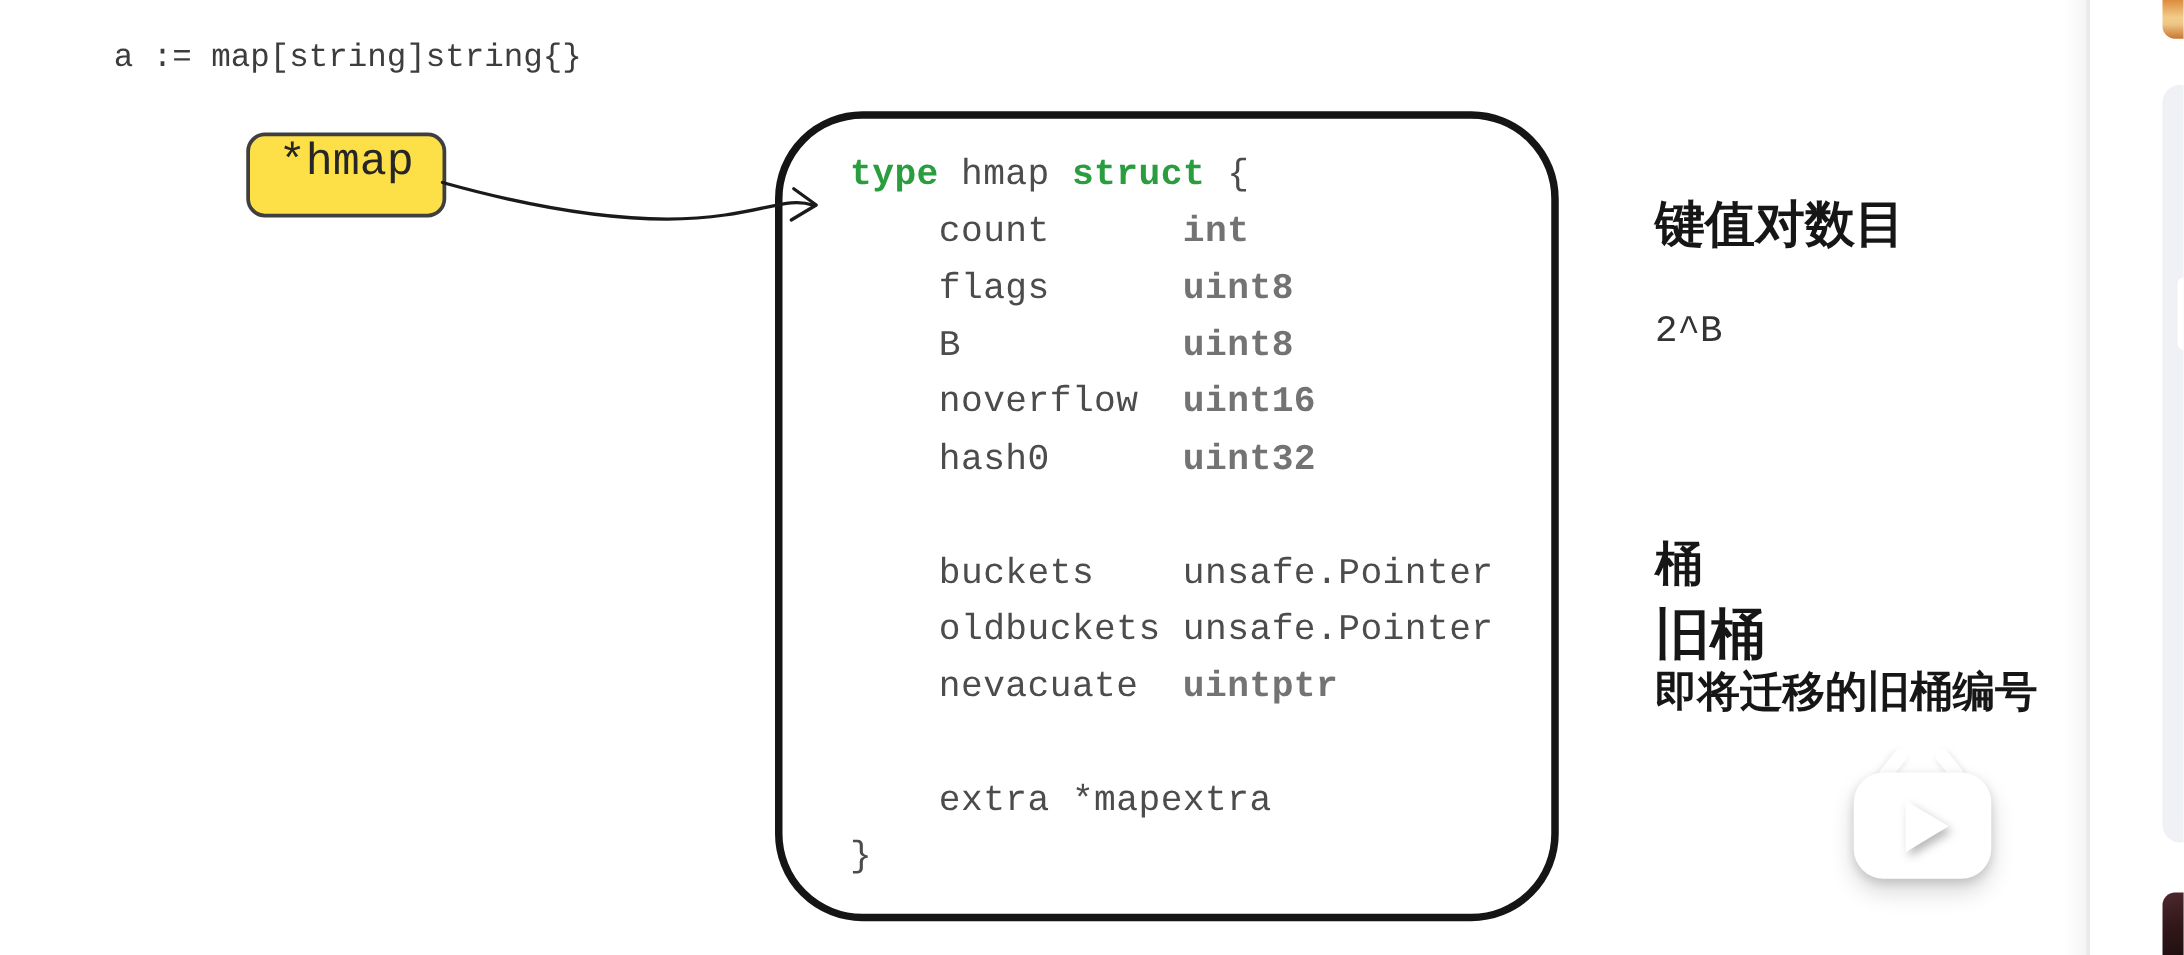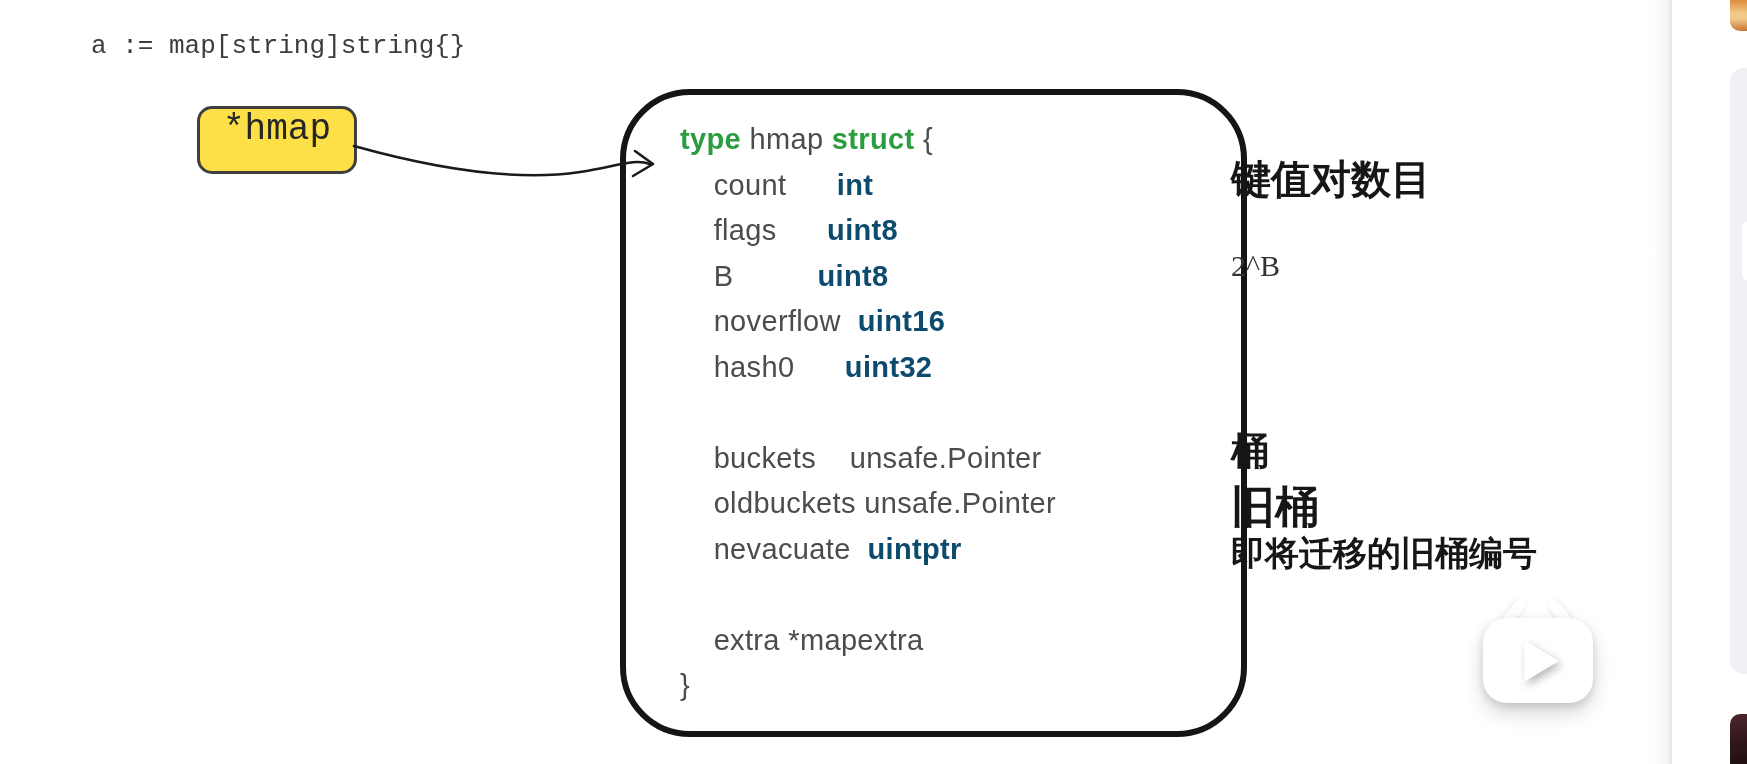--- a/index.html
+++ b/index.html
@@ -27,34 +27,34 @@
   
   .arrow-svg{position:absolute;left:0;top:0;width:1747px;height:764px;pointer-events:none;z-index:5;}
   
   .struct-box{
     position:absolute;left:620px;top:89px;width:627px;height:648px;
     border:6px solid #151515;border-radius:70px;box-sizing:border-box;background:#fff;
   }
   
   .struct-code{
     position:absolute;left:680px;top:117px;margin:0;
-    font-family:Liberation Sans, sans-serif;
+    font-family:Liberation Mono, monospace;
     font-size:29px;line-height:45.5px;letter-spacing:0.35px;white-space:pre;z-index:2;
   }
   .code-line{height:45.5px;white-space:pre;}
   .c-keyword{color:#2a9d3f;font-weight:bold;}
-  .c-type{color:#0c4a6e;font-weight:bold;}
+  .c-type{color:#737373;font-weight:bold;}
   .c-plain{color:#4c4c4c;}
   
   .annotation{
-    position:absolute;left:1231px;color:#161616;white-space:pre;
+    position:absolute;left:1324px;color:#161616;white-space:pre;
     font-family:"DejaVu Serif","Liberation Serif",serif;font-weight:600;
   }
   .annotation.mono{
-    font-family:Liberation Serif, serif;font-weight:normal;color:#333;
+    font-family:Liberation Mono, monospace;font-weight:normal;color:#333;
   }
   
   .tv-icon{position:absolute;left:1482px;top:597px;width:112px;height:110px;cursor:pointer;z-index:6;}
   .tv-body{
     position:absolute;left:1px;top:21px;width:110px;height:85px;background:#fff;border-radius:24px;
     box-shadow:0 10px 20px rgba(0,0,0,.16),0 3px 8px rgba(0,0,0,.12);
   }
   .tv-antenna{
     position:absolute;width:11px;height:30px;background:#fff;border-radius:6px;
     box-shadow:0 3px 6px rgba(0,0,0,.12);

